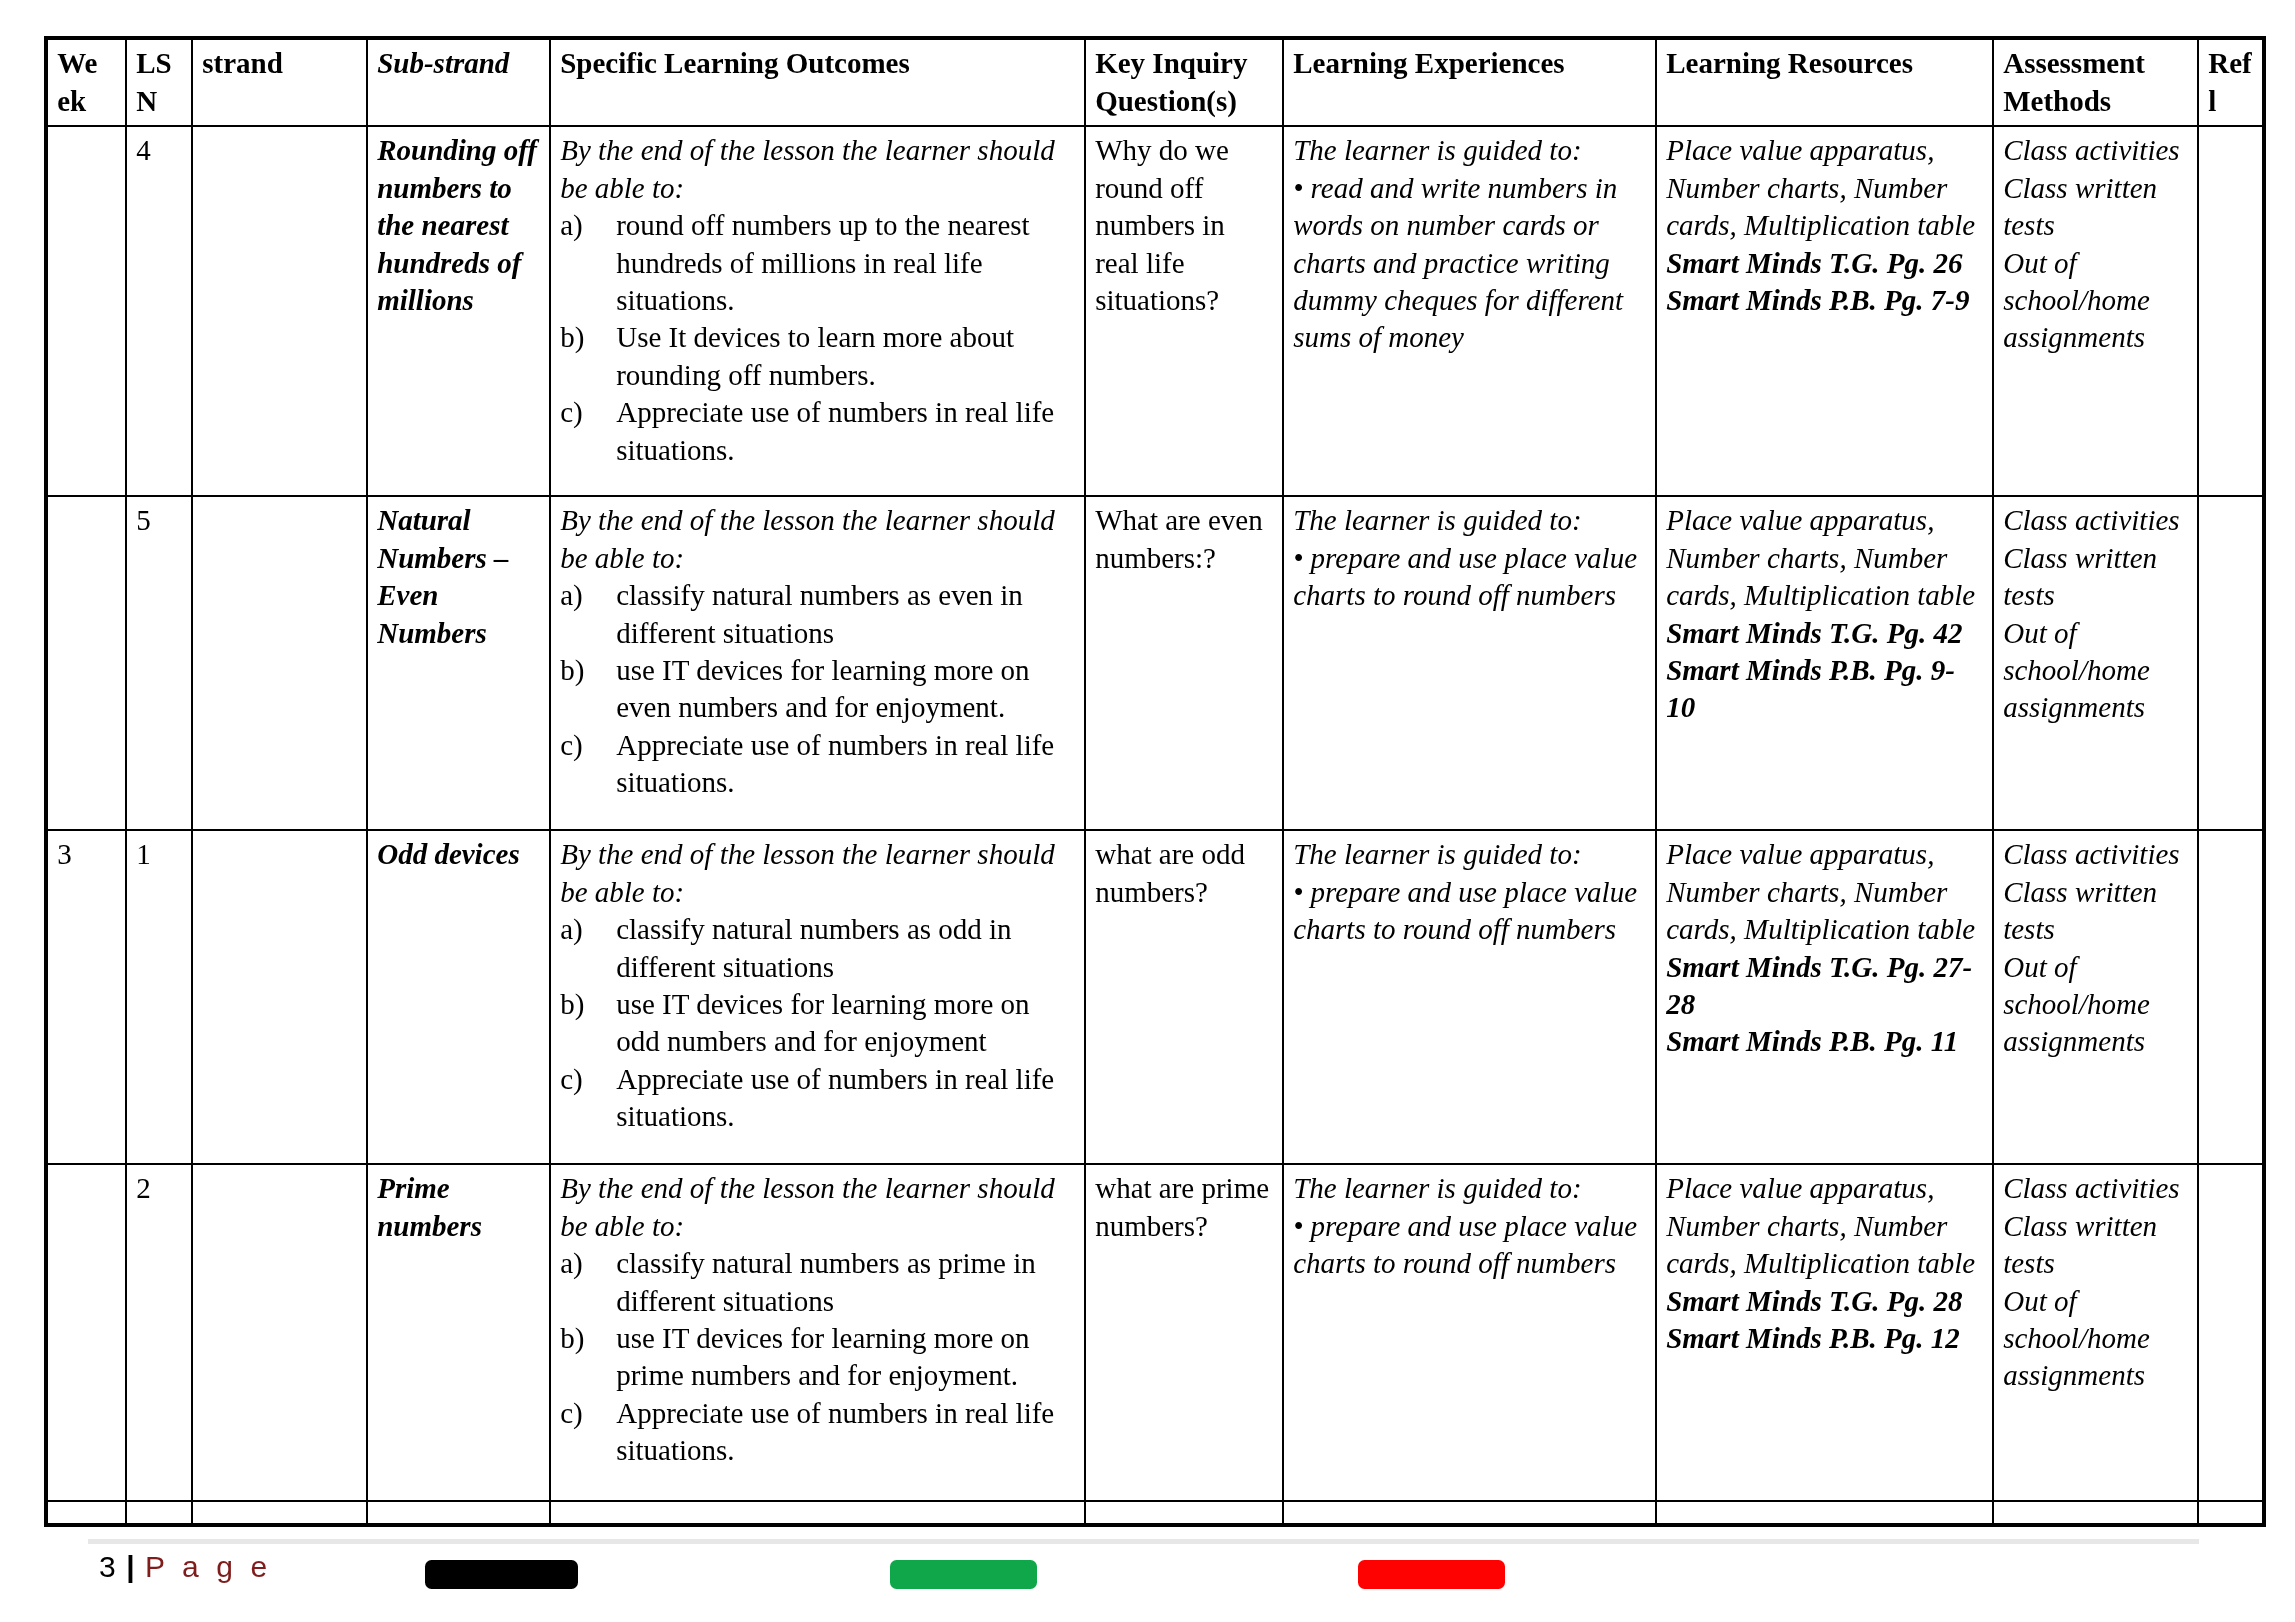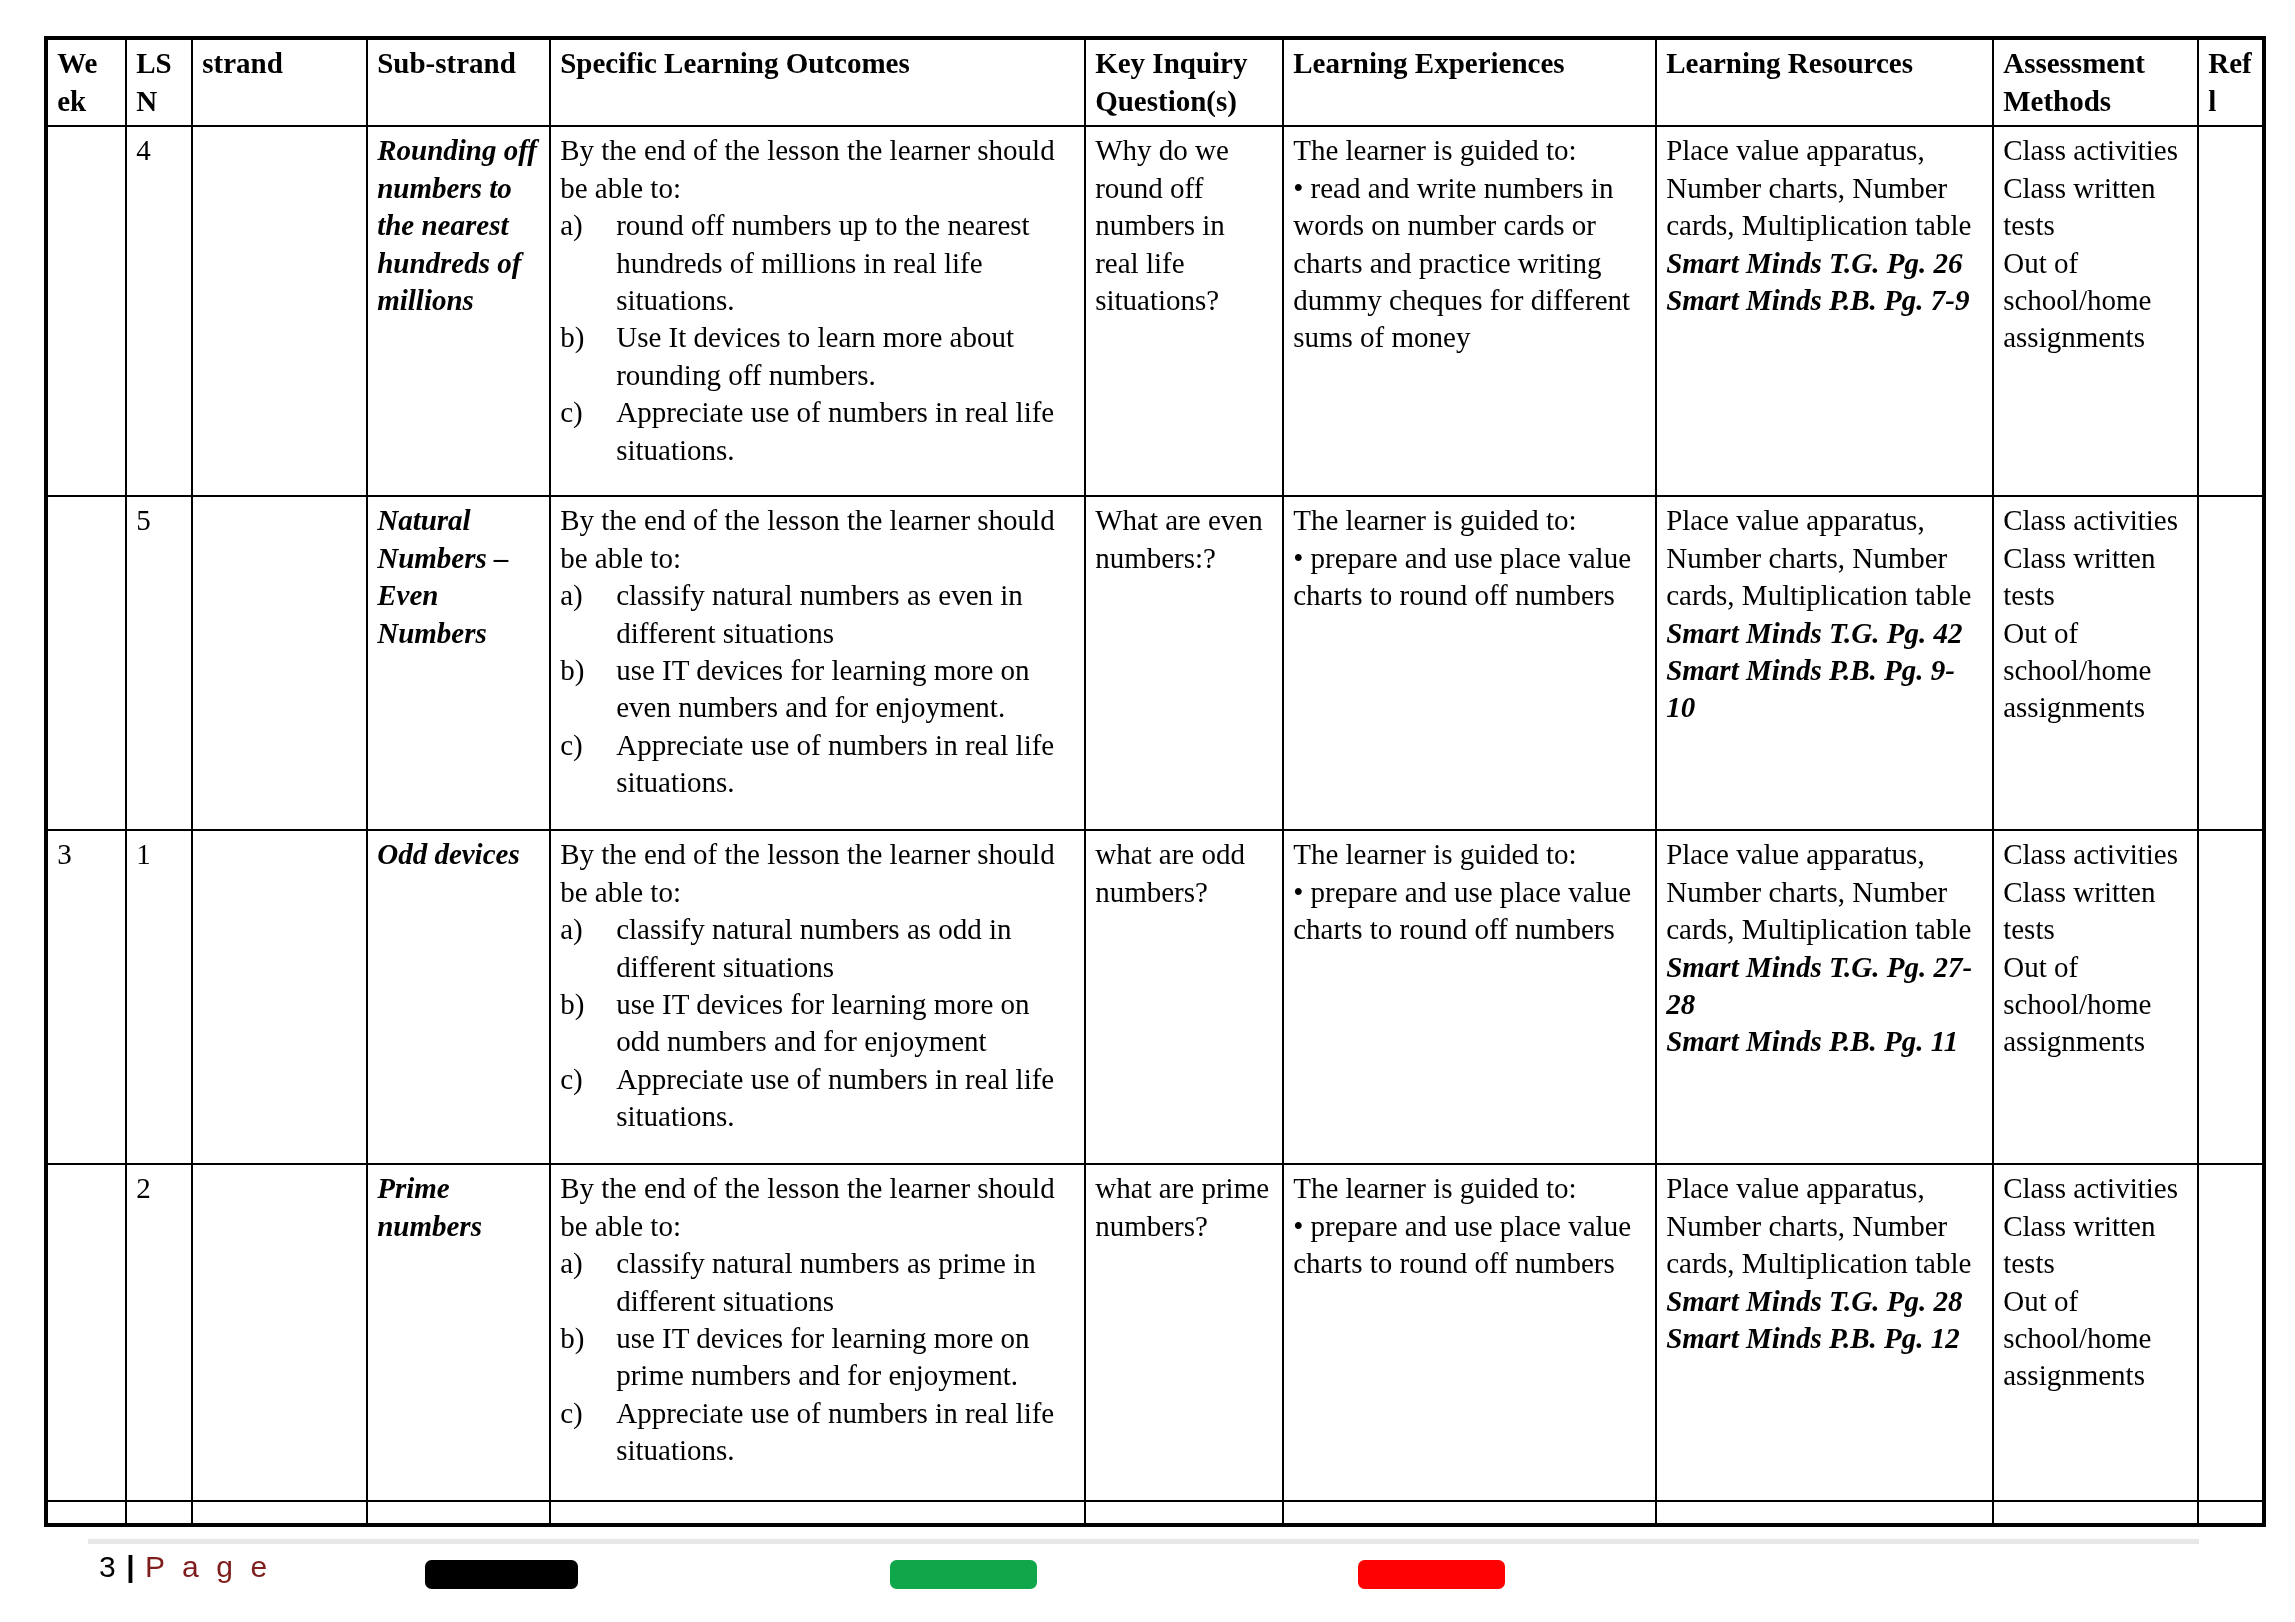--- a/index.html
+++ b/index.html
@@ -32,29 +32,29 @@
     padding: 5.2px 9.2px;
     font-size: 29px;
     line-height: 1.29;
     overflow: hidden;
   }
   table.sow th {
     text-align: left;
     font-weight: bold;
     white-space: pre-line;
   }
-  th.h-substrand { }
+  th.h-substrand { font-style: italic; }
   tr.hdr   { height: 82px; }
   tr.r1    { height: 370px; }
   tr.r2    { height: 334px; }
   tr.r3    { height: 334px; }
   tr.r4    { height: 337px; }
   tr.rempty{ height: 23.6px; }
   td.substrand { font-weight: bold; font-style: italic; margin-left: 34px; }
-  td p { margin: 0; }
+  td p { margin: 0; font-style: italic; }
   .li { padding-left: 56px; margin: 0; }
   .li .lbl { display: inline-block; width: 56px; margin-left: -56px; }
   td.res .ref { font-weight: bold; font-style: italic; }
   
   .footer-rule {
     position: absolute;
     left: 88px;
     top: 1539px;
     width: 2111px;
     height: 5.2px;

